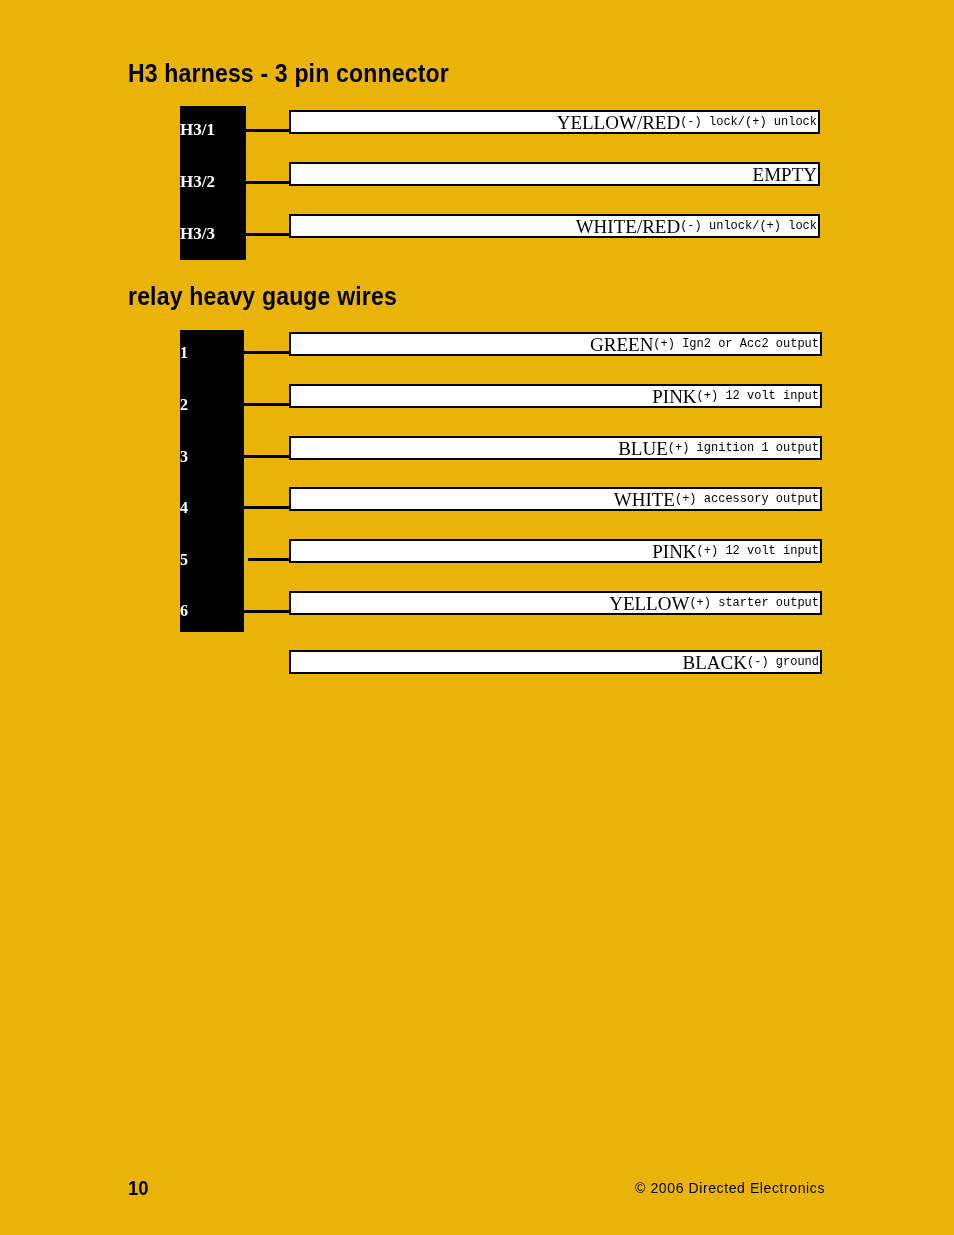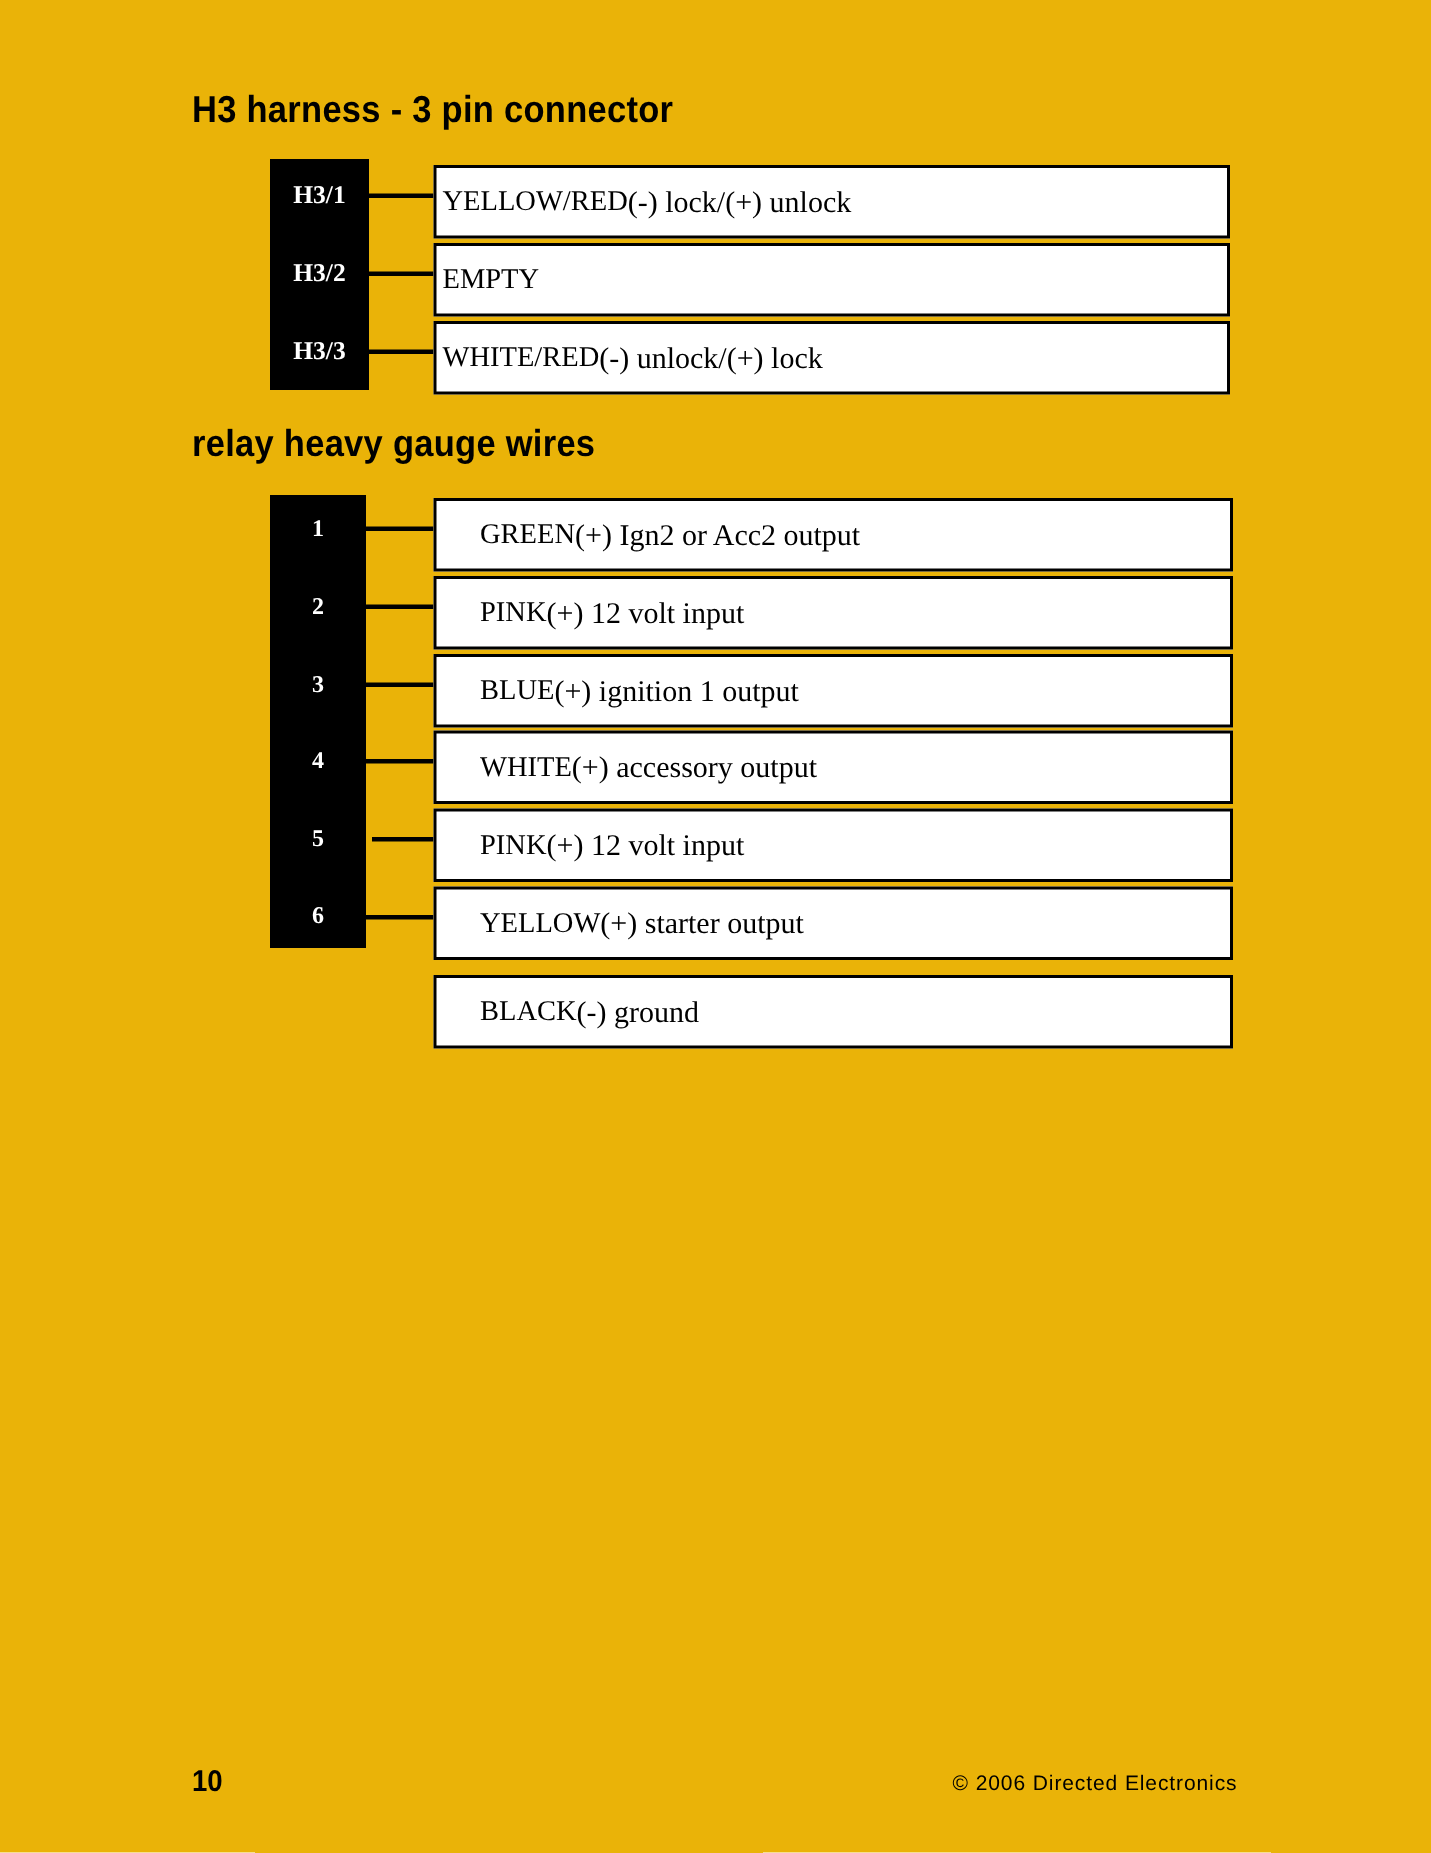--- a/index.html
+++ b/index.html
@@ -67,21 +67,20 @@
     width: 64px;
     height: 302px;
   }
 
   .pin-label {
     position: absolute;
     color: #ffffff;
     font-family: "Liberation Serif", "DejaVu Serif", serif;
     font-weight: bold;
     font-size: 17px;
-    text-align: center;
     white-space: nowrap;
   }
   #connector-body-h3 .pin-label {
     left: 0;
     width: 66px;
   }
   #connector-body-relay .pin-label {
     left: 0;
     width: 64px;
     font-size: 16px;
@@ -93,44 +92,44 @@
     height: 3px;
     background: #000000;
   }
 
   
   .wire-row {
     position: absolute;
     box-sizing: border-box;
     border: 2px solid #000000;
     background: #ffffff;
-    height: 49px;
+    height: 24px;
     display: flex;
     align-items: center;
-    justify-content: flex-start;
+    justify-content: flex-end;
   }
   .wire-row.h3 {
     left: 289px;
     width: 531px;
   }
   .wire-row.relay {
     left: 289px;
     width: 533px;
     padding-left: 25px;
   }
   .wire-name {
     font-family: "Liberation Serif", "DejaVu Serif", serif;
     font-size: 19px;
     line-height: 1;
     padding-left: 4px;
     white-space: nowrap;
   }
   .wire-function {
-    font-family: Liberation Serif, serif;
-    font-size: 20px;
+    font-family: Liberation Mono, monospace;
+    font-size: 12px;
     line-height: 1;
     padding-right: 1px;
     white-space: nowrap;
     text-align: right;
   }
 
   
   #page-number {
     position: absolute;
     left: 128px;

